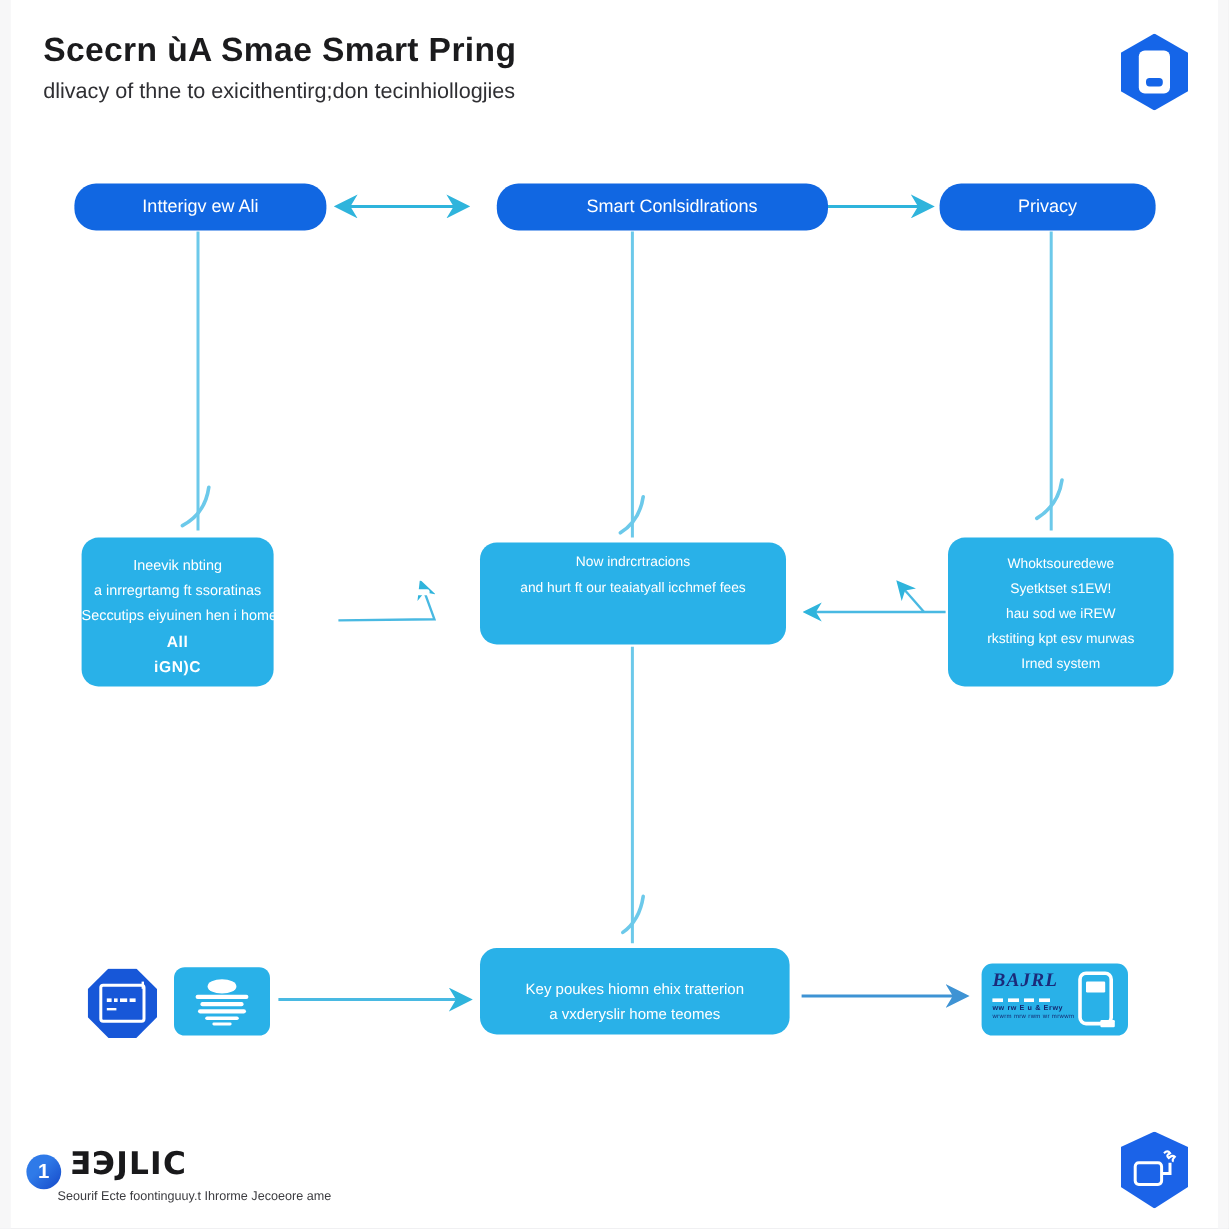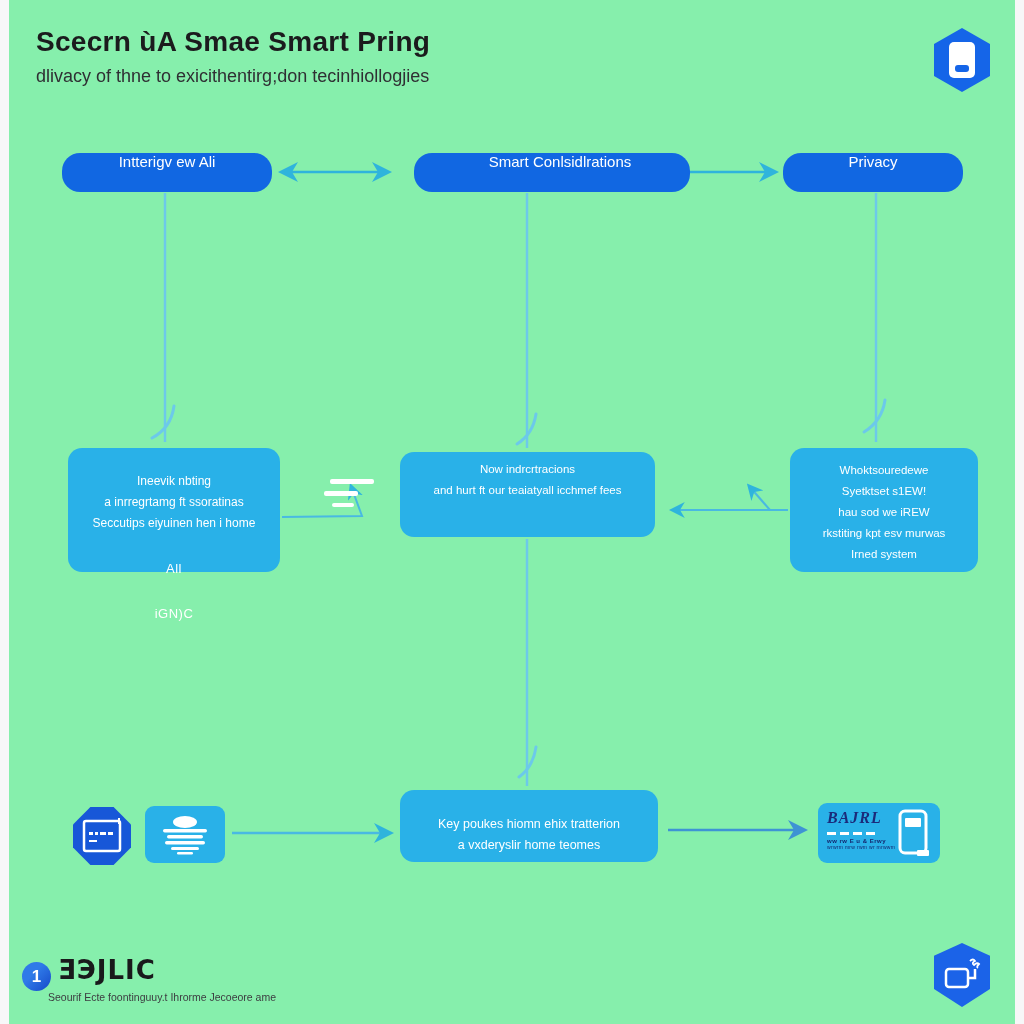--- a/index.html
+++ b/index.html
@@ -1,50 +1,50 @@
 <!DOCTYPE html>
 <html><head>
 <meta charset="utf-8">
 <style>
   html,body{margin:0;padding:0;background:#d8d8db;}
   .canvas{
     position:relative;width:1024px;height:1024px;overflow:hidden;
-    background:#86efac;font-family:"Liberation Sans",sans-serif;
+    background:#ffffff;font-family:"Liberation Sans",sans-serif;
   }
   .edge{position:absolute;top:0;bottom:0;width:9px;background:#f7f7f8;z-index:0;}
   .edge-l{left:0;} .edge-r{right:0;}
 
   .wires{position:absolute;left:0;top:0;z-index:1;}
 
   
   .hdr{position:absolute;left:36px;top:26px;z-index:2;}
   .hdr h1{margin:0;font-size:28px;font-weight:bold;color:#1b1b1d;letter-spacing:.3px;}
   .hdr p{margin:8px 0 0 0;font-size:18px;color:#2f2f33;}
 
   
   .tnode{
     position:absolute;height:39px;background:#1167e2;border-radius:18px;z-index:2;
-    display:flex;align-items:flex-start;justify-content:center;
+    display:flex;align-items:center;justify-content:center;
     color:#fff;font-size:15px;
   }
   .tnode1{left:62px;top:153px;width:210px;}
   .tnode2{left:414px;top:153px;width:260px;padding-left:16px;}
   .tnode3{left:783px;top:153px;width:180px;}
 
   
   .cnode{
     position:absolute;background:#29b1e8;border-radius:14px;z-index:2;
     color:#fff;text-align:center;box-sizing:border-box;
   }
-  .mleft{left:68px;top:448px;width:212px;height:124px;padding-top:23px;font-size:12px;line-height:21px;}
+  .mleft{left:68px;top:448px;width:160px;height:124px;padding-top:13px;font-size:12px;line-height:21px;}
   .mcenter{left:400px;top:452px;width:255px;height:85px;padding-top:7px;font-size:11.5px;line-height:21px;}
   .mright{left:790px;top:448px;width:188px;height:124px;padding-top:12px;font-size:11.5px;line-height:21px;}
   .bcenter{left:400px;top:790px;width:258px;height:72px;padding-top:24px;font-size:12.5px;line-height:21px;}
   .ln{white-space:nowrap;}
-  .ln.b{font-weight:normal;font-size:13px;letter-spacing:.5px;margin-top:24px;}
+  .ln.b{font-weight:bold;font-size:13px;letter-spacing:.5px;}
 
   
   .stripes{position:absolute;left:324px;top:479px;z-index:2;}
   .stripes div{background:#fff;border-radius:2px;margin-bottom:7px;}
   .st1{width:44px;height:5px;margin-left:6px;}
   .st2{width:34px;height:5px;}
   .st3{width:22px;height:4px;margin-left:8px;}
 
   
   .hex{

